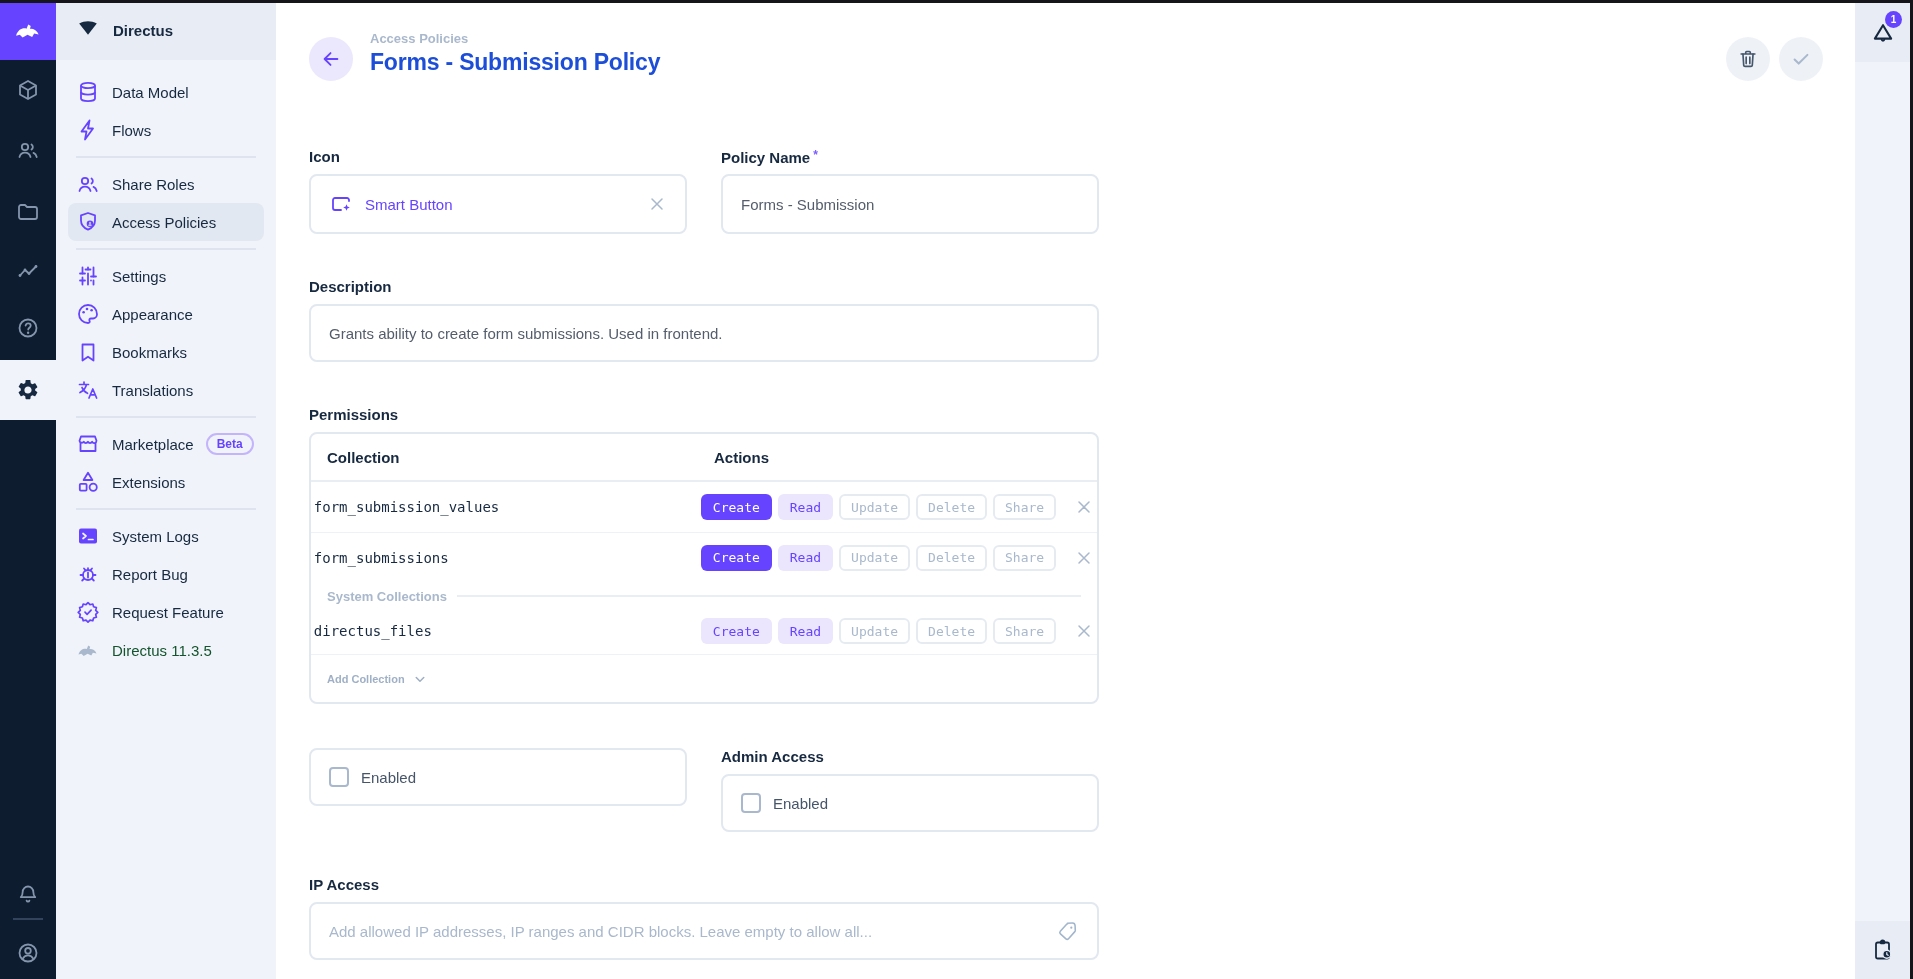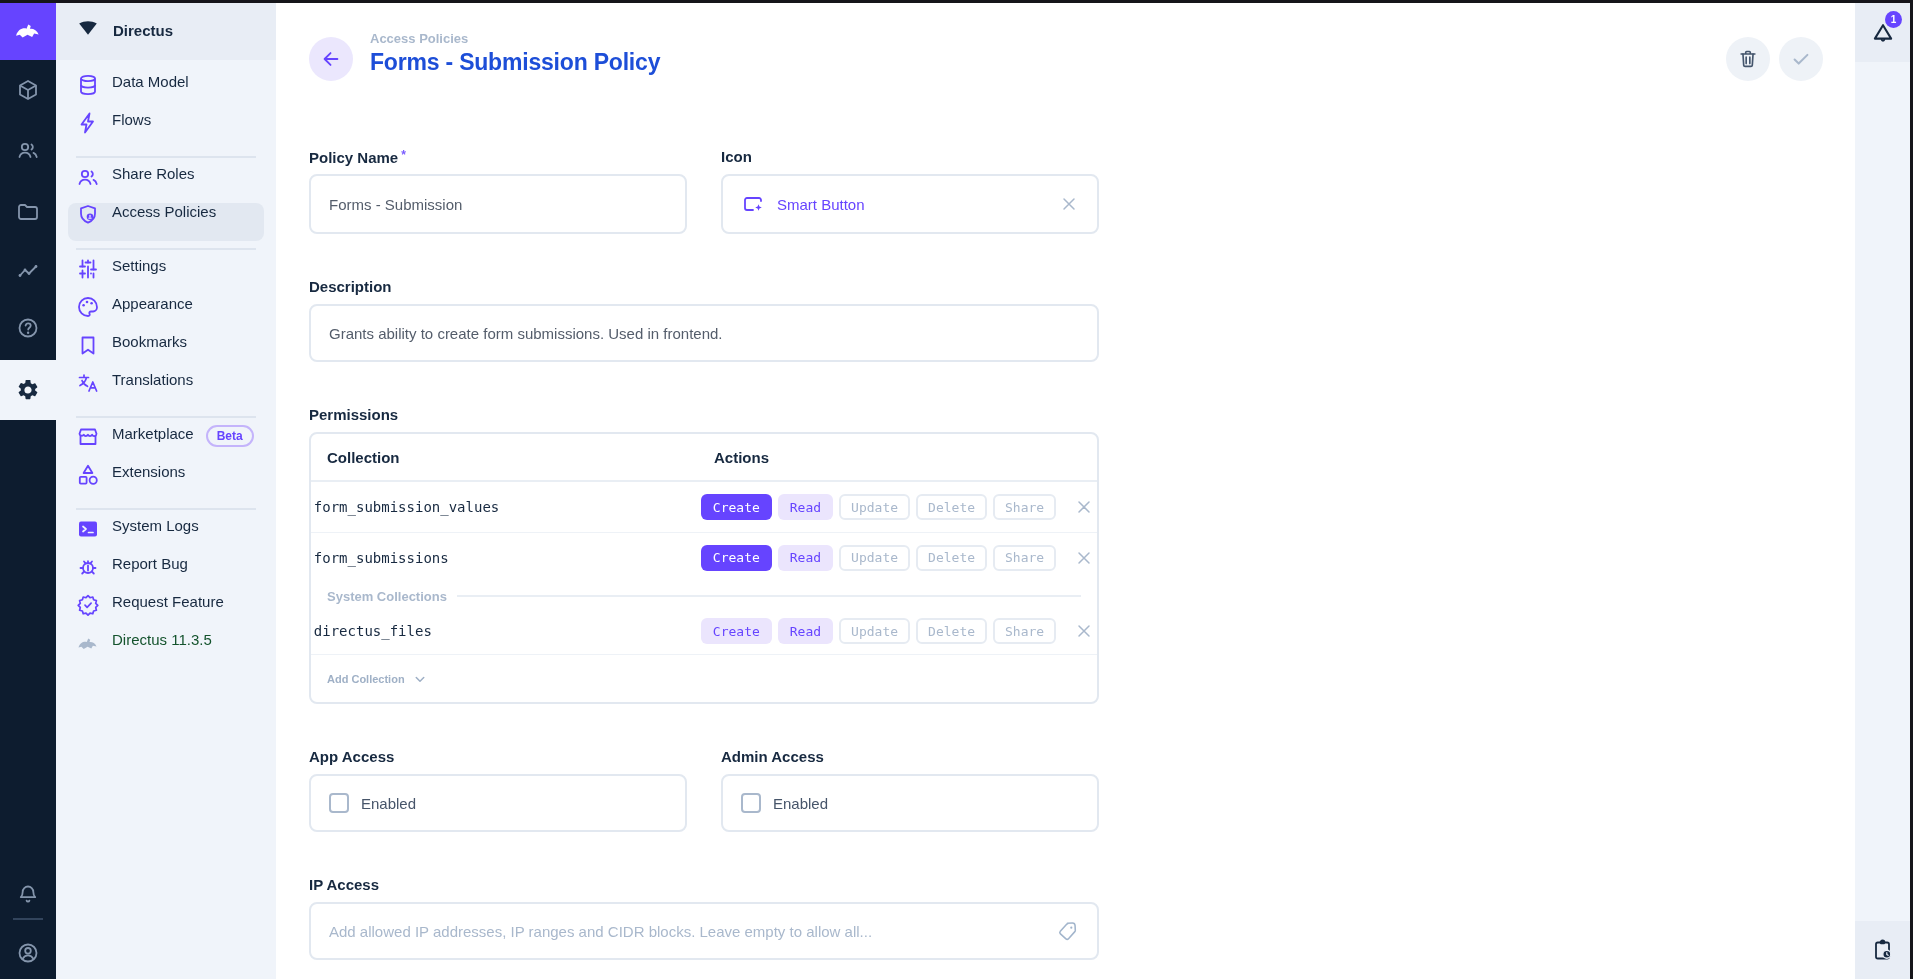--- a/index.html
+++ b/index.html
@@ -17,21 +17,21 @@
   .mod-btn svg { width:24px; height:24px; }
   .mod-active { background:#f0f4fa; color:#172940; height:60px; }
   .mod-divider { position:absolute; left:13px; width:30px; height:2px; background:#32445c; }
 
   
   .sidebar { position:absolute; left:56px; top:0; width:220px; height:979px; background:#f0f4fa; z-index:40; }
   .sidebar-header { height:60px; background:#e8edf5; display:flex; align-items:center; padding-left:20px; gap:13px; cursor:pointer; }
   .sidebar-header svg { width:24px; height:24px; color:#172940; }
   .project-name { font-size:15px; font-weight:700; color:#172940; }
   .nav-list { padding-top:13px; }
-  .nav-item { height:38px; margin:0 12px; padding:0 8px; border-radius:8px; display:flex; gap:12px; cursor:pointer; }
+  .nav-item { height:38px; margin:0 12px; padding:0 8px; border-radius:8px; display:flex; align-items:center; gap:12px; cursor:pointer; }
   .nav-item svg { width:24px; height:24px; color:#6644ff; flex:none; }
   .nav-label { font-size:15px; font-weight:500; color:#172940; white-space:nowrap; }
   .nav-item.active { background:#e2e8f1; }
   .nav-divider { height:2px; background:#dde4ee; margin:7px 20px; }
   .beta-badge { margin-left:auto; margin-right:6px; height:22px; padding:0 9px; display:flex; align-items:center; border:2px solid #c4b4fb; border-radius:12px; color:#6644ff; font-size:12px; font-weight:700; }
   .version-item { cursor:default; }
   .version-item svg { color:#a9b8cc; }
   .version-item .nav-label { color:#14532d; }
 
   
@@ -409,37 +409,37 @@
           <svg viewBox="0 0 24 24">
             <use href="#i-check"></use>
           </svg>
         </div>
     </div>
   </div>
 
   <div class="form">
     <div class="field-row">
       <div class="col">
-        <div class="field-label"><span>Policy Name</span><span class="req-star">*</span></div>
-        <div class="input-box">
-          <input type="text" value="Forms - Submission" style="">
-        </div>
-      </div>
-      <div class="col">
         <div class="field-label">Icon</div>
         <div class="input-box">
           <span class="icon-value">
             <svg viewBox="0 0 24 24">
                 <use href="#i-smart-button"></use>
               </svg>
             <span>Smart Button</span>
           </span>
           <svg class="clear-x" viewBox="0 0 24 24">
               <use href="#i-x"></use>
             </svg>
+        </div>
+      </div>
+      <div class="col">
+        <div class="field-label"><span>Policy Name</span><span class="req-star">*</span></div>
+        <div class="input-box">
+          <input type="text" value="Forms - Submission" style="">
         </div>
       </div>
     </div>
 
     <div class="section">
       <div class="field-label">Description</div>
       <div class="input-box" style="height:58px">
         <input type="text" value="Grants ability to create form submissions. Used in frontend." style="">
       </div>
     </div>
@@ -500,21 +500,20 @@
           <span>Add Collection</span>
           <svg viewBox="0 0 24 24">
               <use href="#i-chevron"></use>
             </svg>
         </div>
       </div>
     </div>
 
     <div class="section field-row">
       <div class="col">
-        <div class="field-label">App Access</div>
         <div class="toggle-box">
           <div class="checkbox"></div>
           <span class="toggle-label">Enabled</span>
         </div>
       </div>
       <div class="col">
         <div class="field-label">Admin Access</div>
         <div class="toggle-box">
           <div class="checkbox"></div>
           <span class="toggle-label">Enabled</span>

